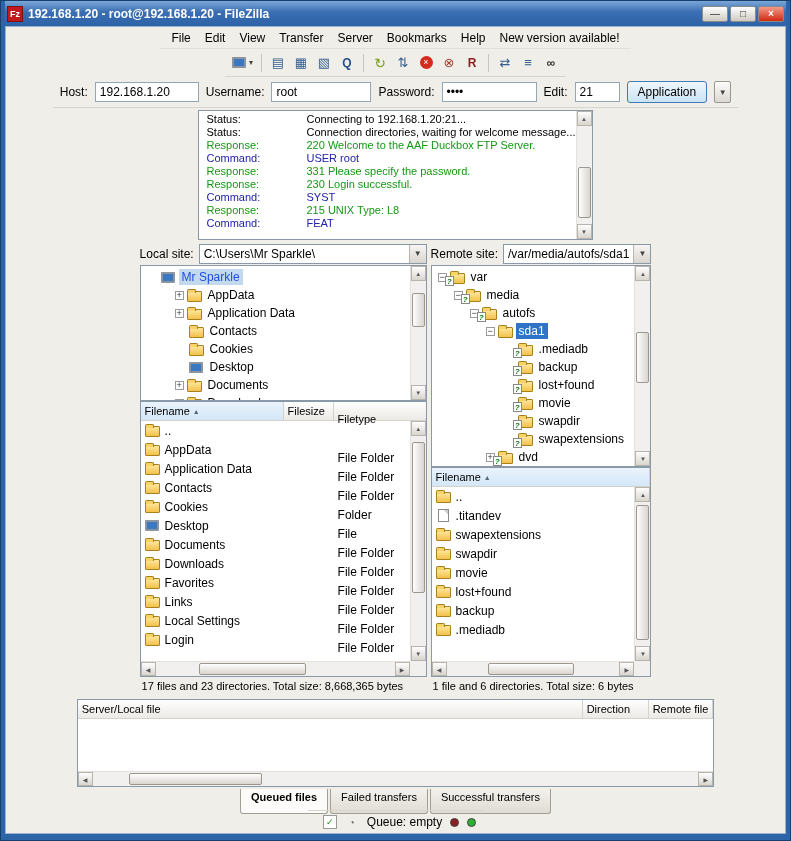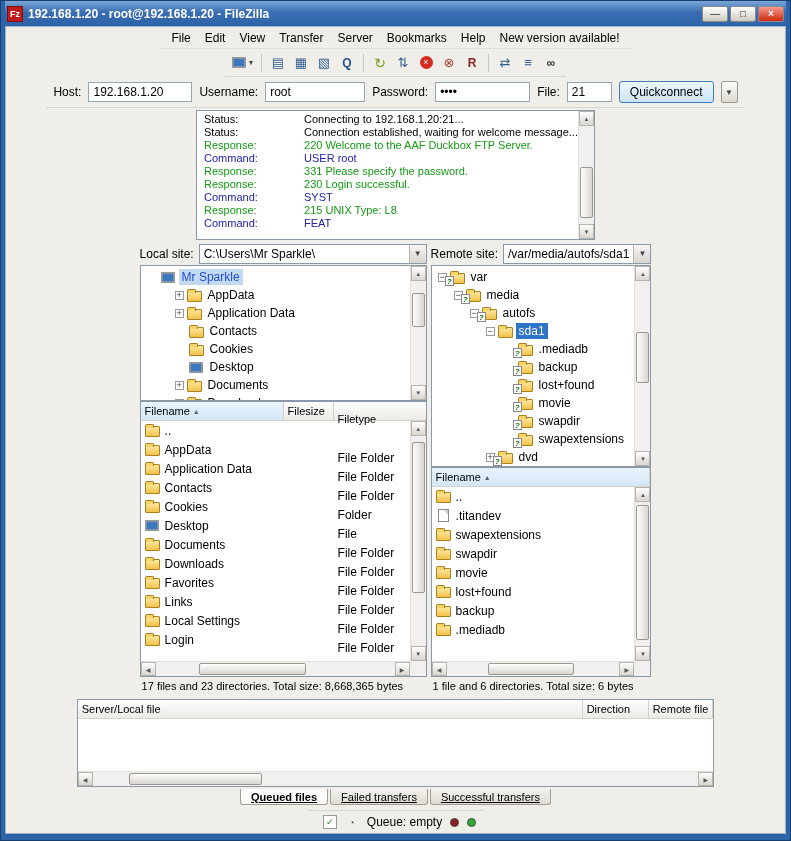--- a/index.html
+++ b/index.html
@@ -74,21 +74,21 @@
   .c-name{display:flex;align-items:center;gap:5px;padding:0 4px;overflow:hidden;}
   .c-size{text-align:right;padding:0 4px;}
   .c-type{padding:0 4px;}
   .w-name{width:143px;} .w-size{width:50px;} .w-type{flex:1;margin-top:16px;}
   .hsrow{display:flex;flex:none;}
   .pstat{height:20px;padding:3px 2px 0 2px;font-size:11px;flex:none;white-space:nowrap;overflow:hidden;}
   .queuepanel{height:88px;margin:2px;background:#fff;border:1px solid #8a99a8;display:flex;flex-direction:column;flex:none;}
   .qw-file{width:505px;} .qw-dir{width:66px;} .qw-remote{flex:1;}
   .qbody{flex:1;}
   .tabs{height:21px;display:flex;align-items:flex-start;padding:0 4px;gap:2px;flex:none;}
-  .tab{height:16px;padding:2px 10px;font-size:11px;background:linear-gradient(#f3f1ed,#e0dcd4);border:1px solid #a39e94;border-top:none;border-radius:0 0 3px 3px;text-decoration:underline;}
+  .tab{height:25px;padding:2px 10px;font-size:11px;background:linear-gradient(#f3f1ed,#e0dcd4);border:1px solid #a39e94;border-top:none;border-radius:0 0 3px 3px;}
   .tab.active{background:#fcfbf9;font-weight:bold;}
   .statusbar{height:23px;display:flex;align-items:center;padding:0 7px;gap:8px;border-top:1px solid #d8d5cf;flex:none;}
   .sbspacer{flex:1;}
   .sbicon{width:14px;height:14px;display:flex;align-items:center;justify-content:center;font-size:10px;}
   .doccheck{background:#fff;border:1px solid #999;color:#1b8a1b;font-weight:bold;font-size:9px;}
   .gauge{color:#666;}
   .led{width:9px;height:9px;border-radius:50%;border:1px solid #444;flex:none;}
   .led-red{background:#8b2020;} .led-green{background:#2fae2f;}
 </style>
 </head>
@@ -165,30 +165,30 @@
         </span>
     </div>
 
     <div class="quickbar">
       <span>Host:</span>
       <input class="qin" style="width: 104px;" value="192.168.1.20">
       <span>Username:</span>
       <input class="qin" style="width: 100px;" value="root">
       <span>Password:</span>
       <input class="qin" style="width: 95px;" value="••••">
-      <span>File:</span>
+      <span>Edit:</span>
       <input class="qin" style="width: 45px;" value="21">
-      <button class="qcbtn">Quickconnect</button>
+      <button class="qcbtn">Application</button>
       <span class="qcdrop">▼</span>
     </div>
 
     <div class="logpanel">
       <div class="loglines">
         <div class="logline"><span class="loglabel k-status">Status:</span><span class="k-status">Connecting to 192.168.1.20:21...</span></div>
-        <div class="logline"><span class="loglabel k-status">Status:</span><span class="k-status">Connection established, waiting for welcome message...</span></div>
+        <div class="logline"><span class="loglabel k-status">Status:</span><span class="k-status">Connection directories, waiting for welcome message...</span></div>
         <div class="logline"><span class="loglabel k-response">Response:</span><span class="k-response">220 Welcome to the AAF Duckbox FTP Server.</span></div>
         <div class="logline"><span class="loglabel k-command">Command:</span><span class="k-command">USER root</span></div>
         <div class="logline"><span class="loglabel k-response">Response:</span><span class="k-response">331 Please specify the password.</span></div>
         <div class="logline"><span class="loglabel k-response">Response:</span><span class="k-response">230 Login successful.</span></div>
         <div class="logline"><span class="loglabel k-command">Command:</span><span class="k-command">SYST</span></div>
         <div class="logline"><span class="loglabel k-response">Response:</span><span class="k-response">215 UNIX Type: L8</span></div>
         <div class="logline"><span class="loglabel k-command">Command:</span><span class="k-command">FEAT</span></div>
       </div>
       <div class="vscroll">
         <span class="sb">▲</span>

